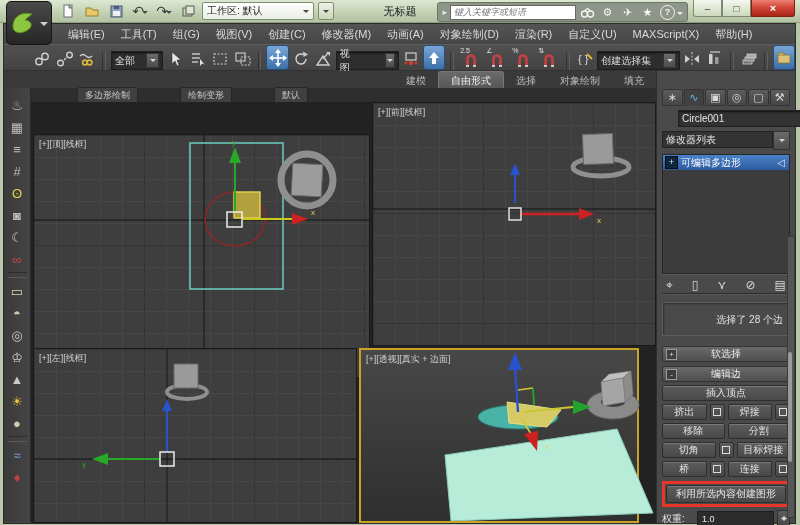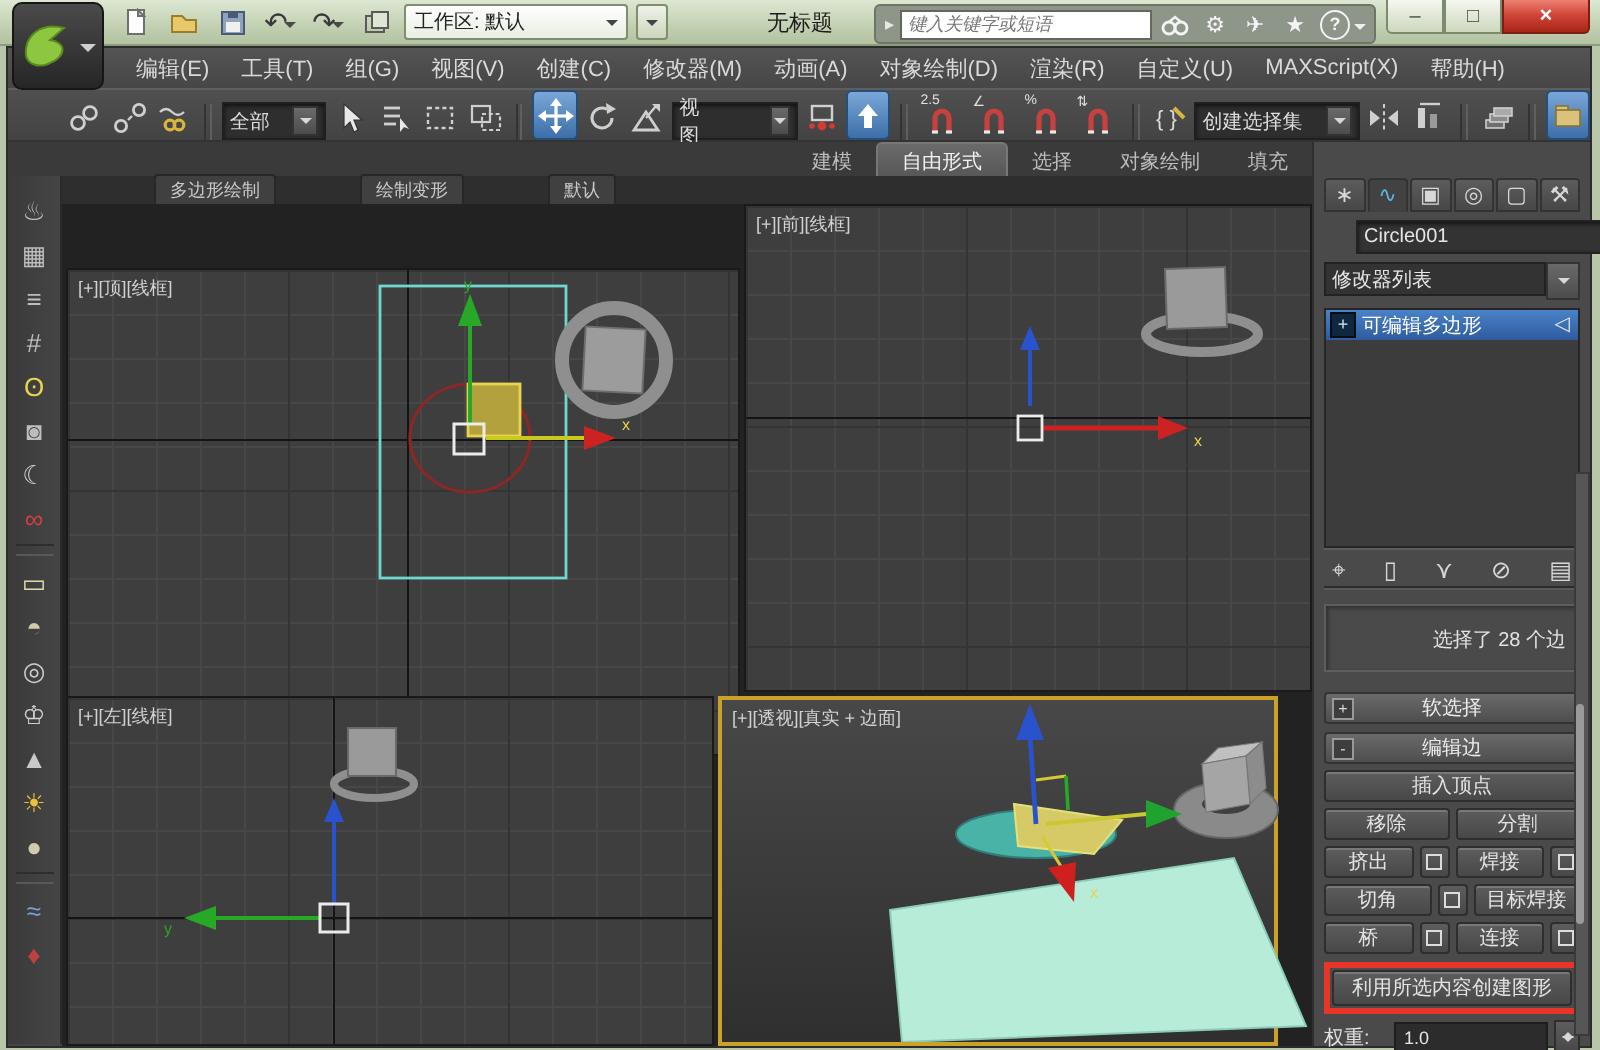--- a/index.html
+++ b/index.html
@@ -659,32 +659,32 @@
 
       <div class="rollout">
         <span class="cbox">-</span>
         <span>编辑边</span>
       </div>
 
       <div class="btnrow">
         <div class="pbtn">插入顶点</div>
       </div>
       <div class="btnrow">
-        <div class="pbtn">移除</div>
-        <div class="pbtn">分割</div>
-      </div>
-      <div class="btnrow">
         <div class="pbtn">挤出</div>
         <div class="optbox">
             <i></i>
           </div>
         <div class="pbtn">焊接</div>
         <div class="optbox">
             <i></i>
           </div>
+      </div>
+      <div class="btnrow">
+        <div class="pbtn">移除</div>
+        <div class="pbtn">分割</div>
       </div>
       <div class="btnrow">
         <div class="pbtn">切角</div>
         <div class="optbox">
             <i></i>
           </div>
         <div class="pbtn">目标焊接</div>
       </div>
       <div class="btnrow">
         <div class="pbtn">桥</div>

